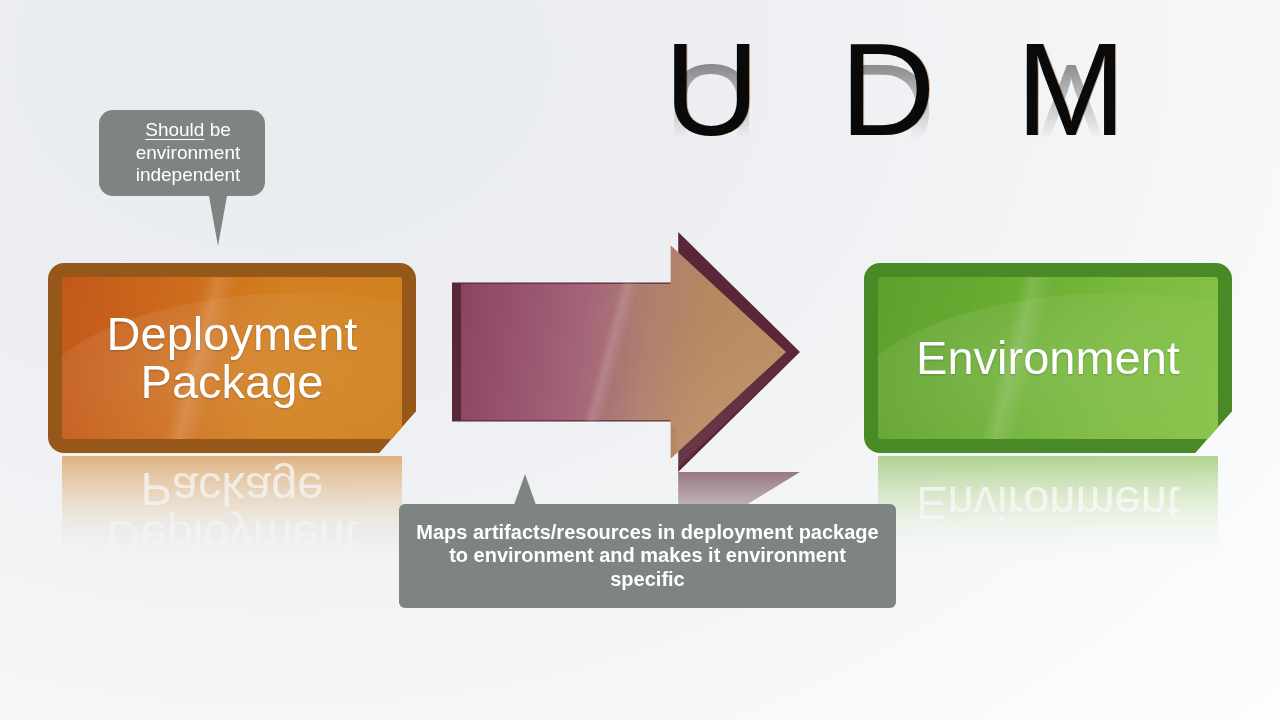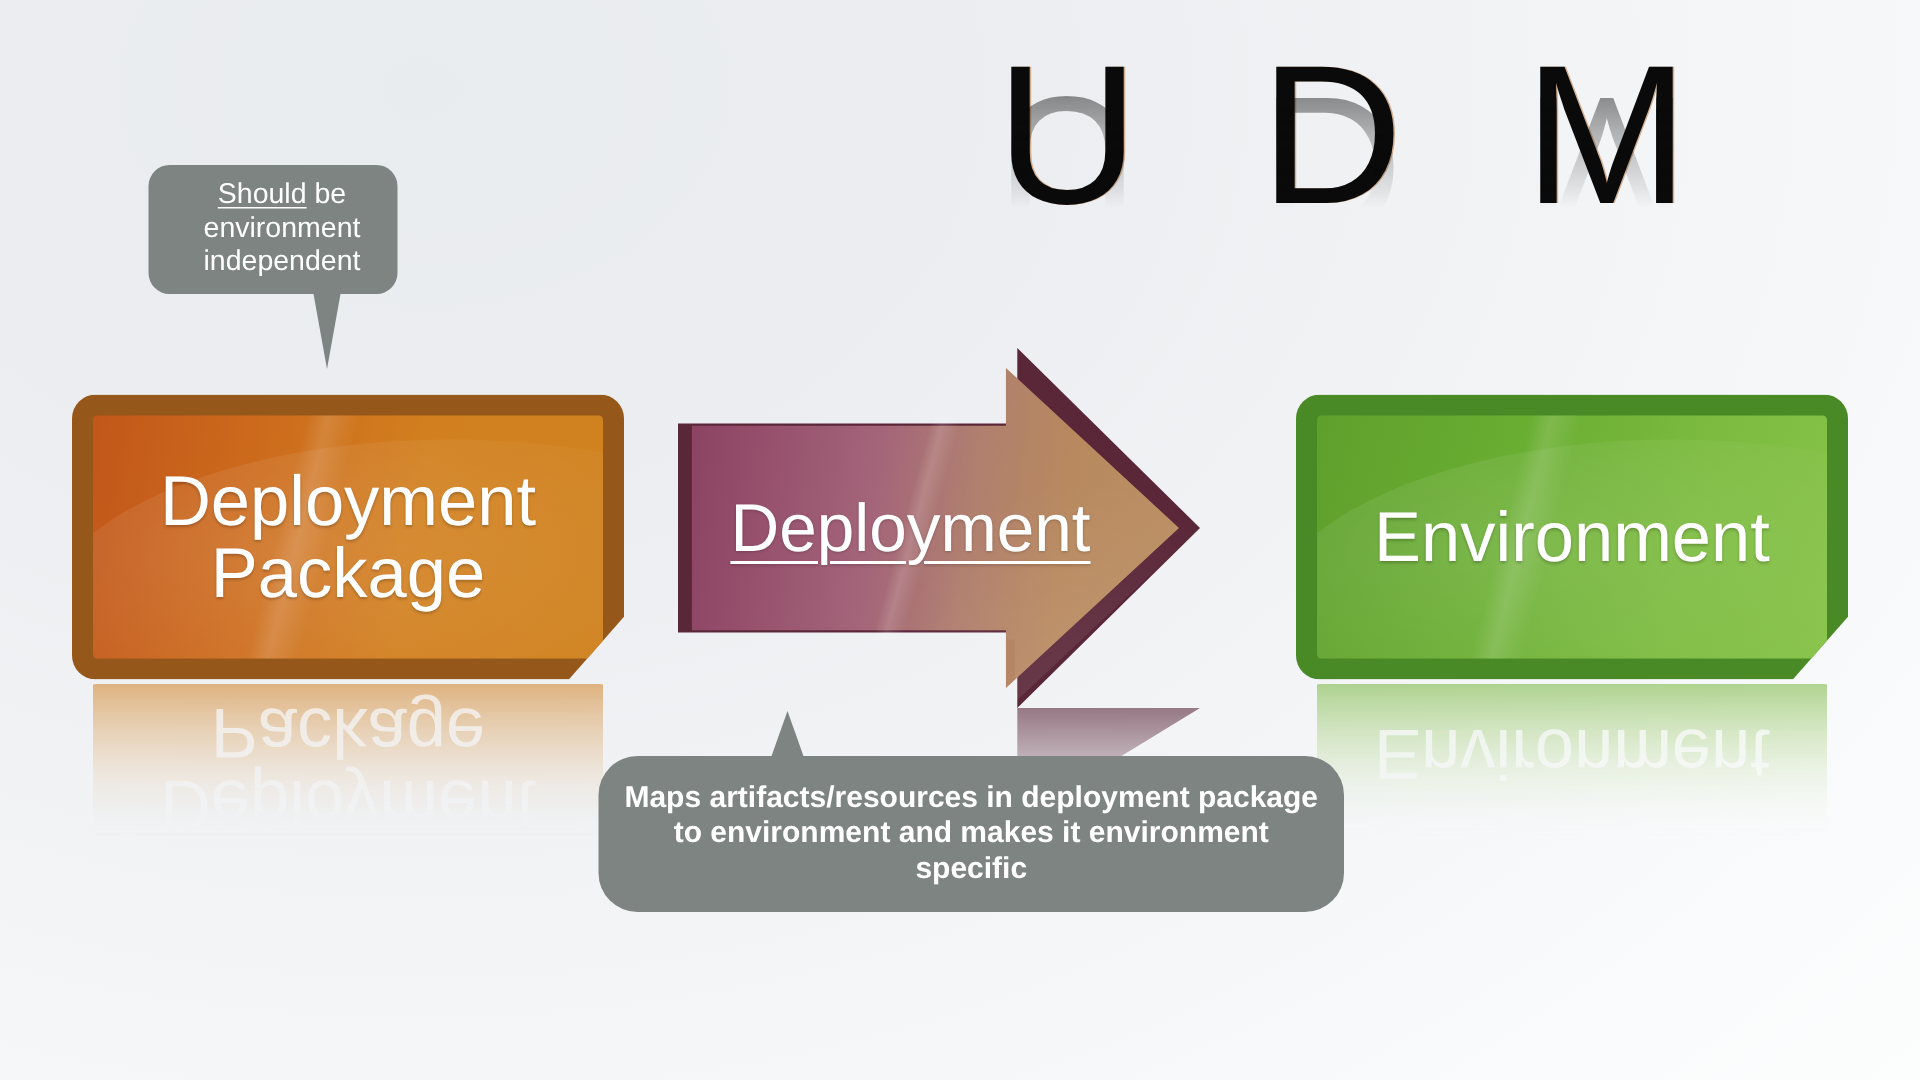--- a/index.html
+++ b/index.html
@@ -275,21 +275,21 @@
     border-top: 50px solid #7d8481;
   }
   .underline-word { text-decoration: underline; text-underline-offset: 3px; }
 
   #callout-bottom {
     left: 399px;
     top: 504px;
     width: 497px;
     height: 104px;
     font-size: 20px;
-    border-radius: 26px;
+    border-radius: 6px;
   }
   #callout-bottom .tail {
     left: 115px;
     top: -30px;
     border-left: 11px solid transparent;
     border-right: 11px solid transparent;
     border-bottom: 31px solid #7d8481;
   }
   #callout-bottom .ctext { font-weight: 700; padding: 0 16px; }
   #callout-top .ctext { font-weight: 400; }
@@ -331,21 +331,20 @@
       <div class="sheen-a"></div>
       <div class="sheen-b"></div>
     </div>
     <div class="shape-label">Environment</div>
   </div>
 
   <div id="arrow-wrap">
     <div class="arrow-outer"></div>
     <div class="arrow-inner"></div>
     <div class="arrow-sheen"></div>
-    <div class="arrow-label">Deployment</div>
   </div>
 
   <div class="callout" id="callout-top">
     <div class="ctext"><span class="underline-word">Should</span><span> be environment independent</span></div>
     <div class="tail"></div>
   </div>
 
   <div class="callout" id="callout-bottom">
     <div class="ctext">Maps artifacts/resources in deployment package to environment and makes it environment specific</div>
     <div class="tail"></div>

